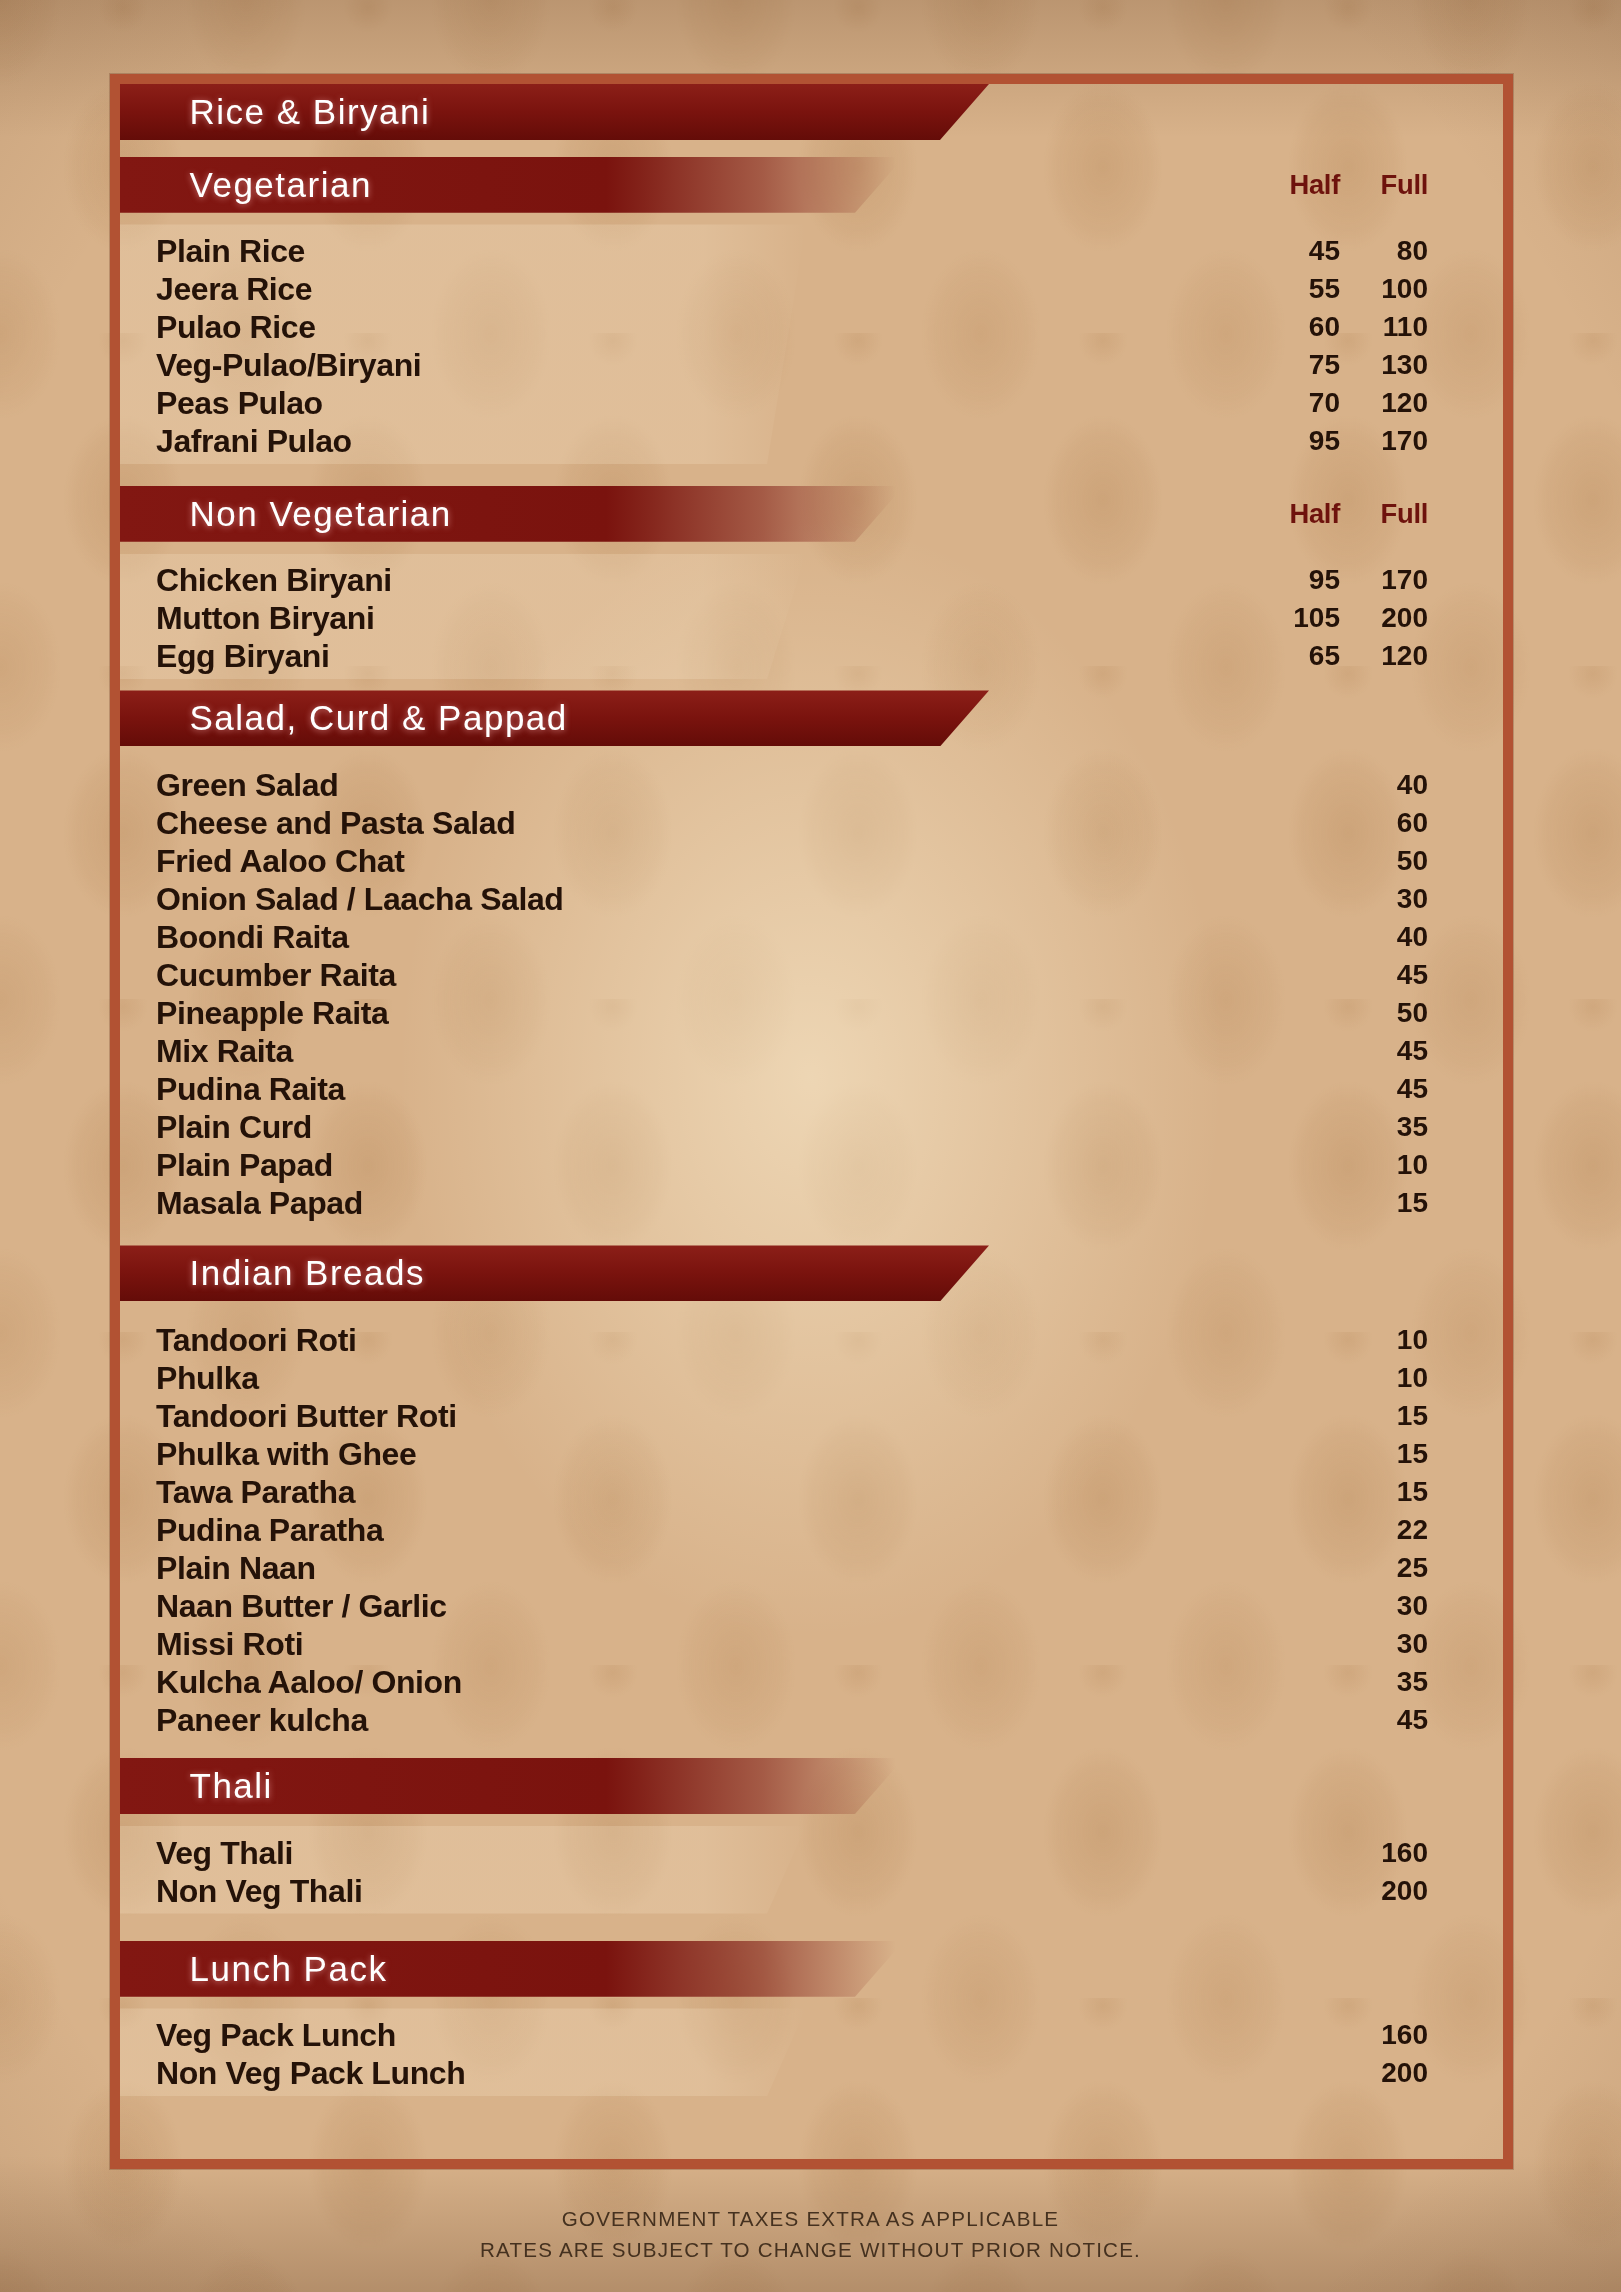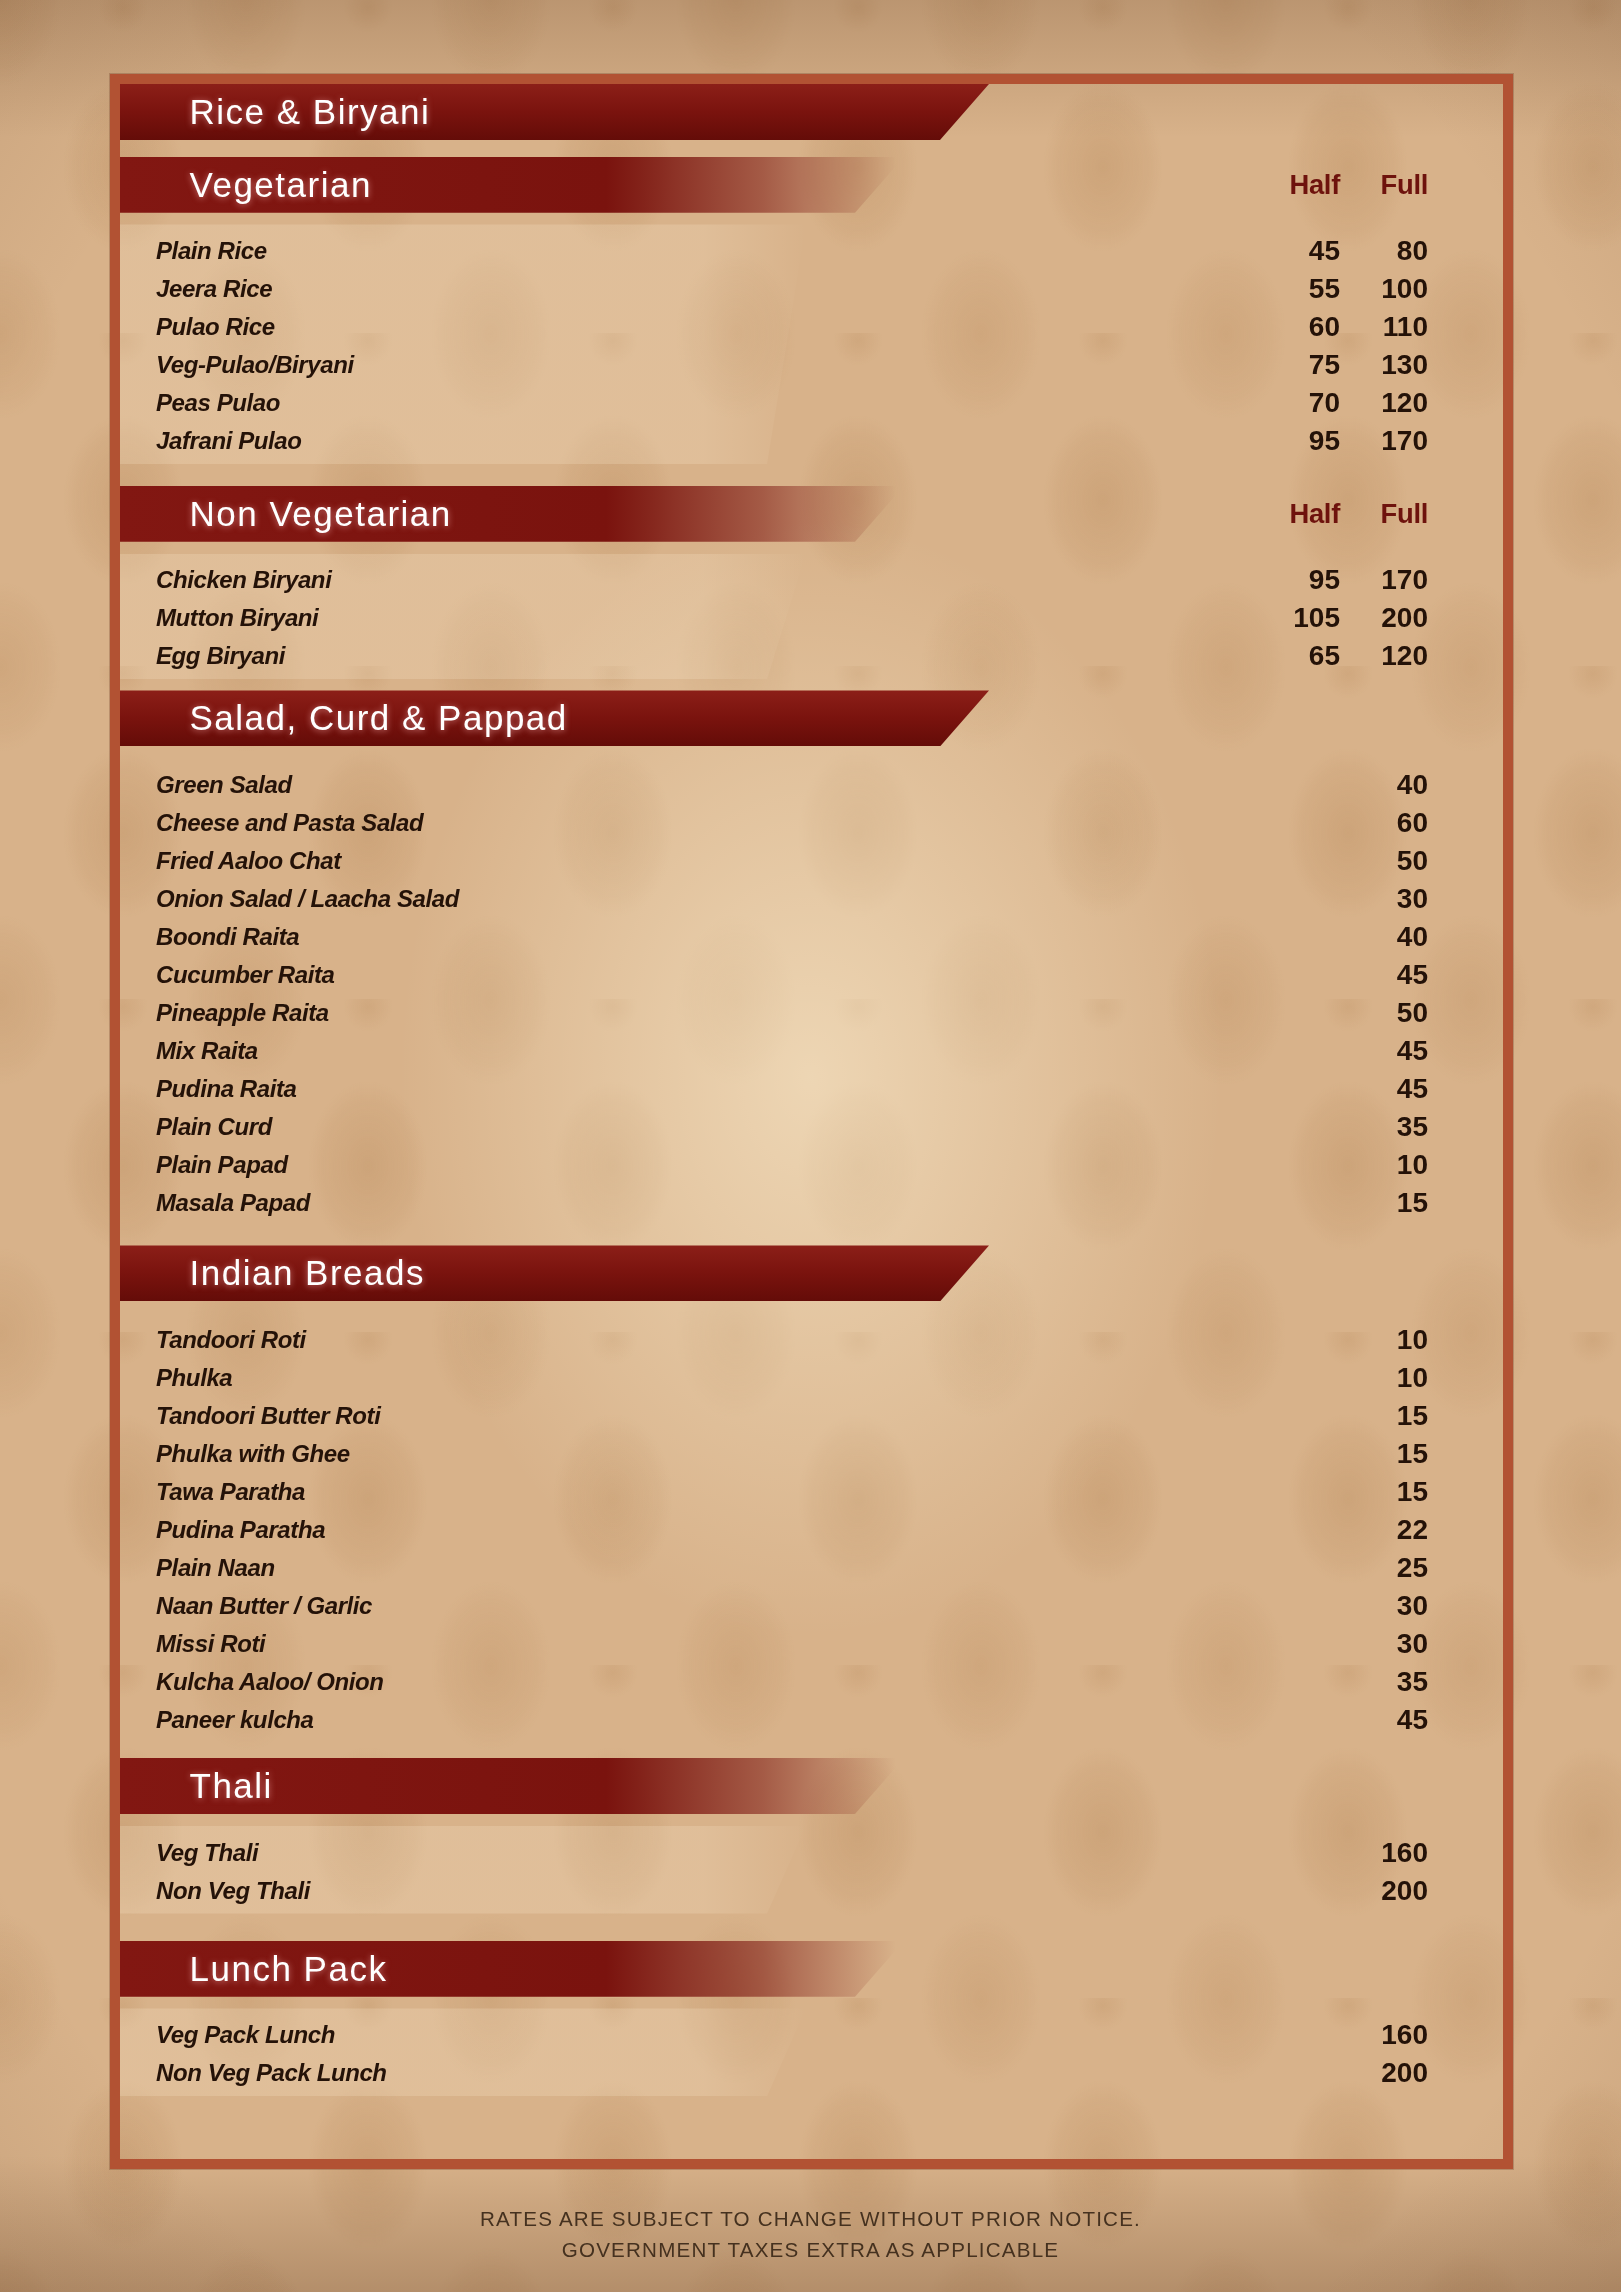--- a/index.html
+++ b/index.html
@@ -80,21 +80,21 @@
     content:'';position:absolute;left:0;top:-7.8px;bottom:-3.9px;width:686px;
     background:linear-gradient(90deg,rgba(255,240,214,.20) 0%,rgba(255,240,214,.20) 85%,rgba(255,240,214,0) 100%);
     clip-path:polygon(0 0,100% 0,calc(100% - 39px) 100%,0 100%);
   }
   .row{
     display:flex;height:38px;line-height:38px;
     padding-left:36px;padding-right:73px;position:relative;
   }
   .iname{
     flex:1;color:var(--item-text,#241208);
-    font-size:24px;font-weight:700;letter-spacing:-0.4px;white-space:nowrap;font-style:italic;
+    font-size:32px;font-weight:700;letter-spacing:-0.4px;white-space:nowrap;
   }
   .price{
     width:88px;text-align:right;color:var(--item-text,#241208);
     font-size:28px;font-weight:700;
   }
 
   .footer{
     position:absolute;left:0;top:2203px;width:100%;
     text-align:center;color:var(--footer-text,#45311f);
     font-size:20.6px;letter-spacing:1.2px;line-height:31px;font-weight:400;
@@ -355,17 +355,17 @@
                 <span class="price full">200</span>
               </div>
             </div>
           </section>
         </div>
 
     </div>
   </div>
 
   <div class="footer">
+    <div>GOVERNMENT TAXES EXTRA AS APPLICABLE</div>
     <div>RATES ARE SUBJECT TO CHANGE WITHOUT PRIOR NOTICE.</div>
-    <div>GOVERNMENT TAXES EXTRA AS APPLICABLE</div>
   </div>
 </div>
 
 
 </body></html>

